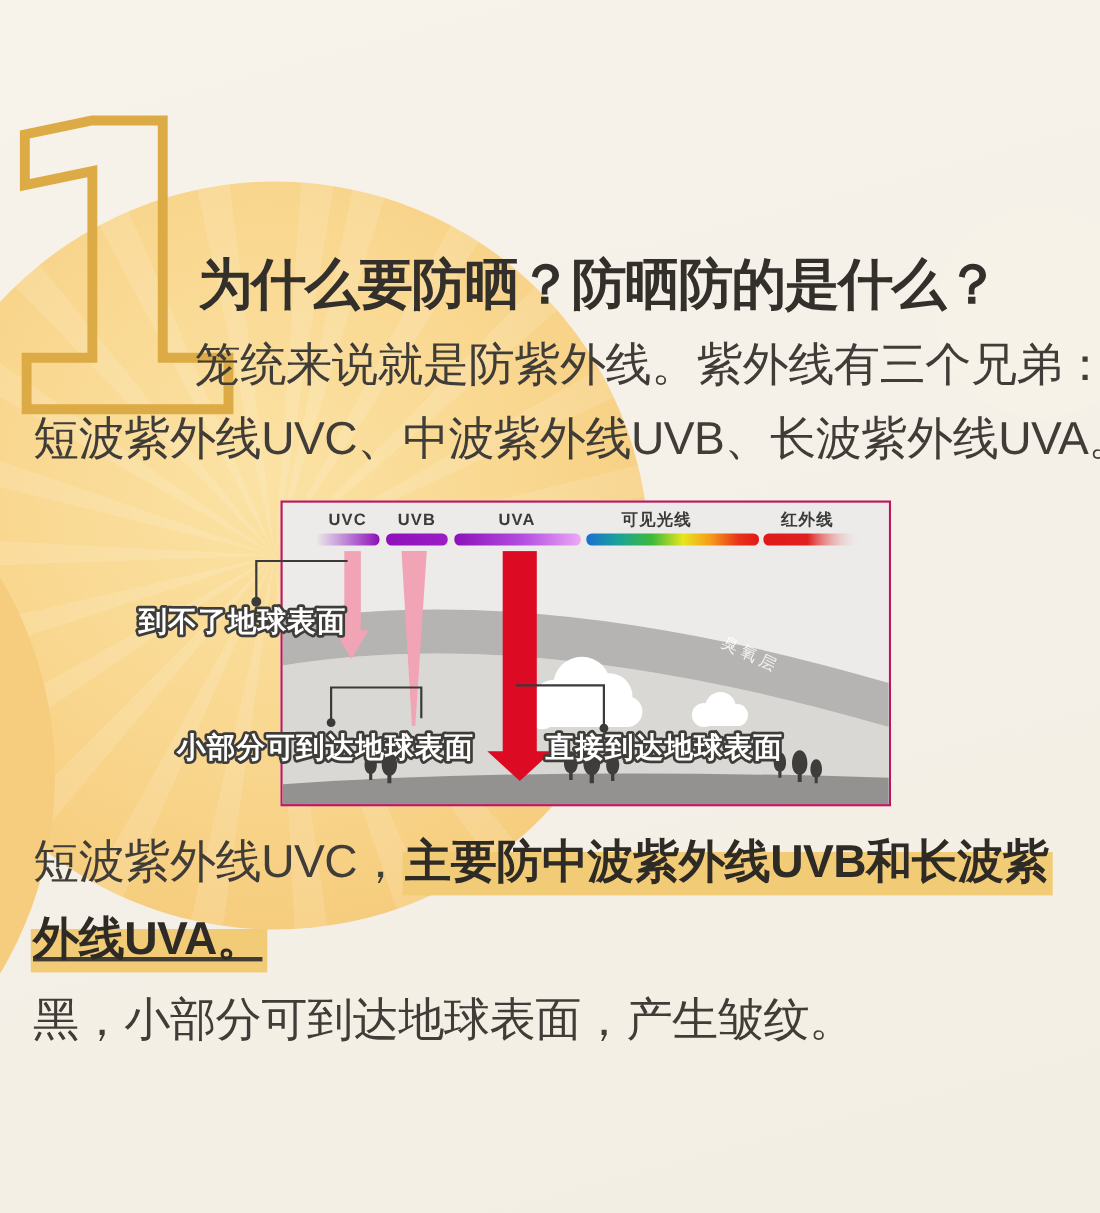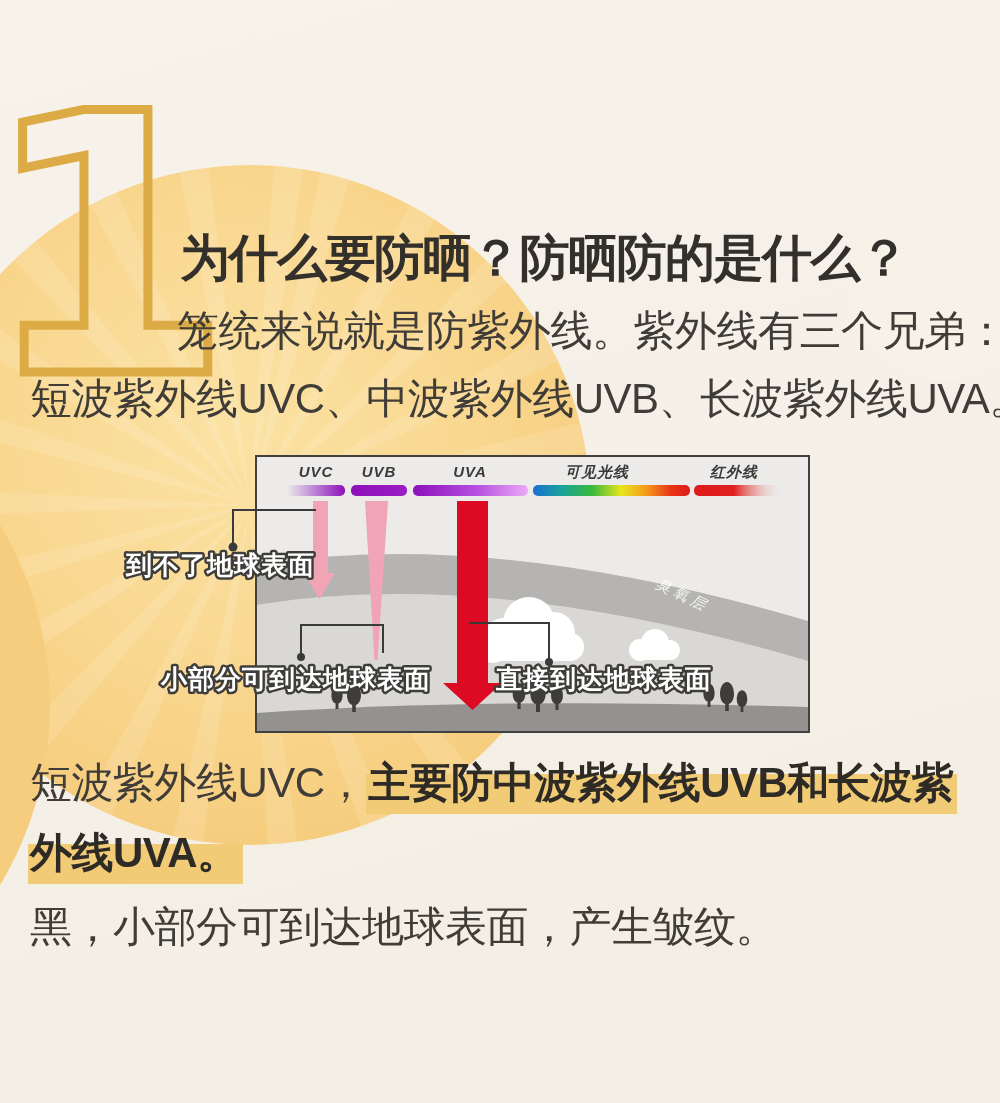--- a/index.html
+++ b/index.html
@@ -38,33 +38,33 @@
     font-size:50px;font-weight:900;color:#33302c;letter-spacing:-1.5px;
     white-space:nowrap;
     margin-top:40px;
   }
   .body-text{
     z-index:2;font-size:42px;color:#403c37;letter-spacing:-0.5px;white-space:nowrap;
   }
   .intro-line1{left:177px;top:303px;}
   .intro-line2{left:30px;top:371px;}
   .concl-line1{left:30px;top:755px;}
-  .concl-line2{left:28px;top:825px;}
+  .concl-line2{left:28px;top:825px;text-decoration:underline;}
   .hl{
     font-weight:bold;color:#2e2a26;
     background:linear-gradient(to bottom, rgba(0,0,0,0) 28%, #f1cb76 28%);
     padding:0 4px 8px 2px;
     text-align:right;
   }
   .detail{left:30px;top:894px;line-height:65px;}
   
   .figure{left:0;top:440px;width:1000px;height:312px;z-index:2;}
   .diagram-box{
     position:absolute;left:255px;top:15px;width:551px;height:274px;
-    border:2px solid #404040;background:#ecebe9;font-style:italic;
+    border:2px solid #be185d;background:#ecebe9;
   }
   .overlay-svg{position:absolute;left:0;top:0;width:1000px;height:312px;pointer-events:none;}
   .callout-label{
     font-weight:900;font-size:26px;letter-spacing:1px;
     fill:#ffffff;stroke:#3f3d3a;stroke-width:5px;paint-order:stroke;stroke-linejoin:round;
   }
   .bar-label{font-size:15px;font-weight:bold;fill:#3a3a3a;letter-spacing:1px;}
   .ozone-label{font-size:15px;fill:#ffffff;opacity:.85;letter-spacing:4px;}
 </style>
 </head>

